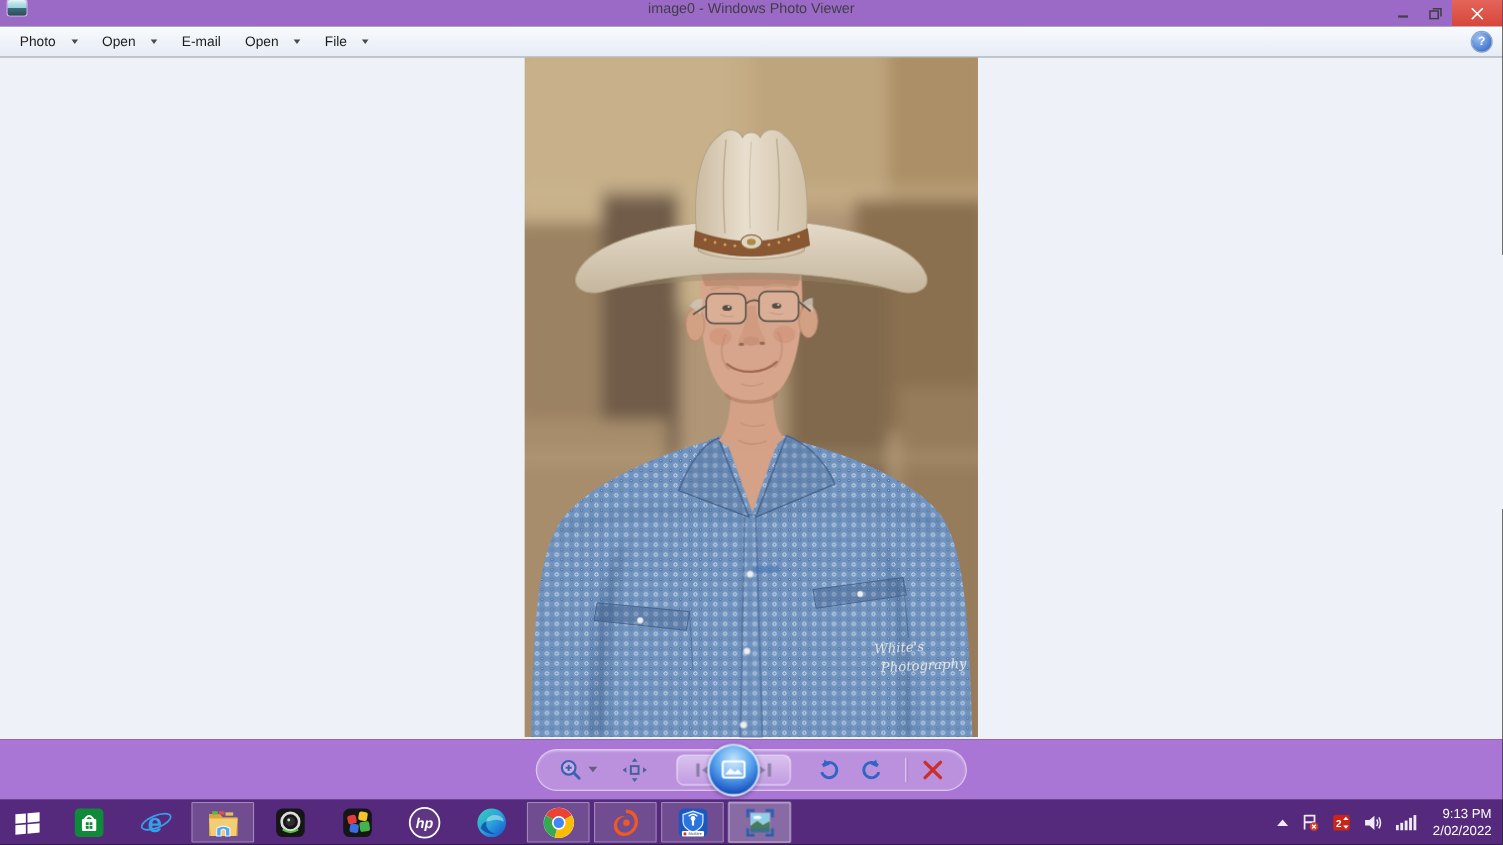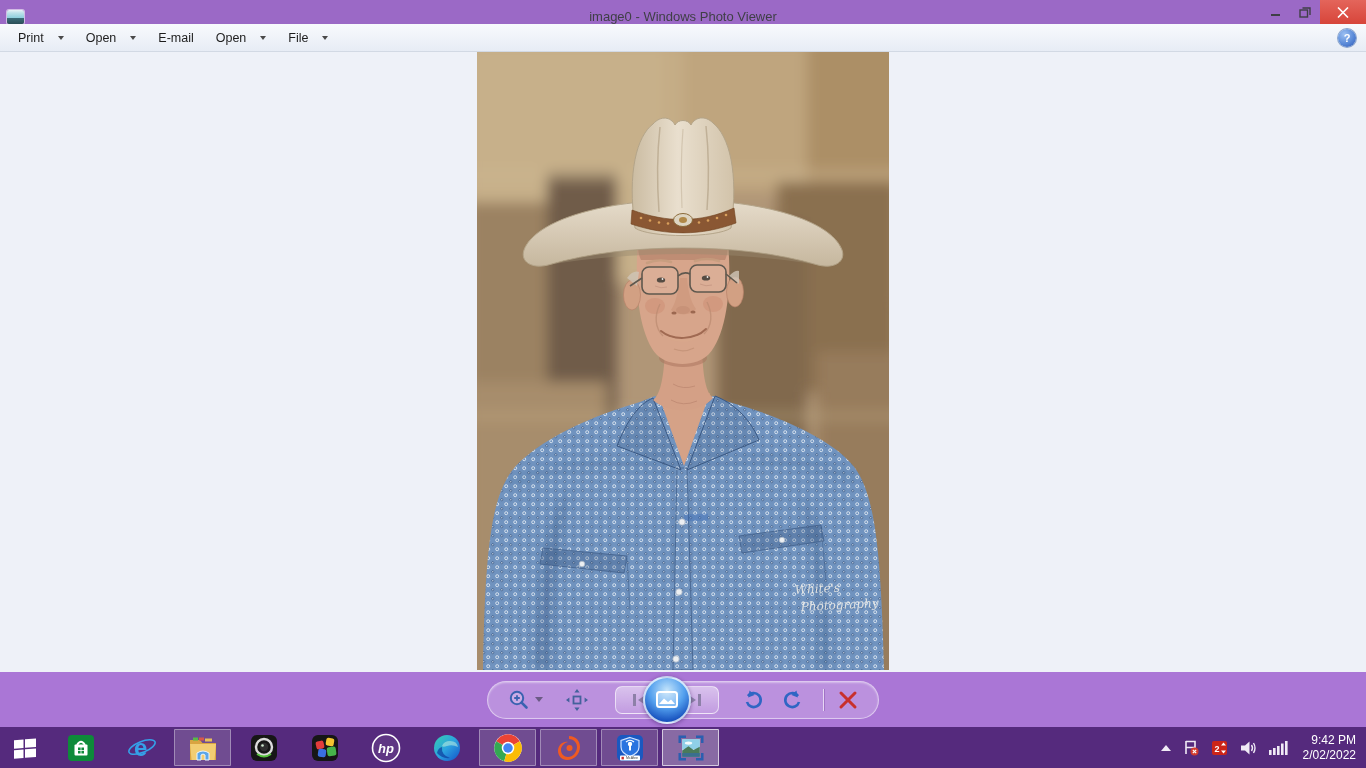--- a/index.html
+++ b/index.html
@@ -1,20 +1,20 @@
 <!DOCTYPE html>
 <html><head>
 <meta charset="utf-8">
 <style>
   * { margin:0; padding:0; box-sizing:border-box; }
   html,body { width:1366px; height:768px; overflow:hidden; font-family:"Liberation Sans", sans-serif; background:#000; }
   .screen { width:1366px; height:768px; display:flex; flex-direction:column; }
 
   
-  .titlebar { height:24px; background:#9b69c6; display:flex; align-items:flex-end; position:relative; flex:0 0 auto; }
+  .titlebar { height:24px; background:#9b69c6; display:flex; align-items:flex-start; position:relative; flex:0 0 auto; }
   .app-icon { width:17px; height:14px; margin-left:7px; border-radius:2px; overflow:hidden;
               background:linear-gradient(#e8f4f6 0%, #bfe3ea 20%, #8fd0dd 55%, #3d6e7a 55%, #2b4e57 100%);
               box-shadow:0 0 0 1px rgba(255,255,255,.55); }
   .title-text { position:absolute; left:0; right:0; text-align:center; font-size:13px; color:#3f3f46; }
   .win-controls { position:absolute; right:0; top:0; height:24px; display:flex; align-items:stretch; }
   .win-btn { width:30px; display:flex; align-items:center; justify-content:center; }
   .min-glyph { width:9px; height:2px; background:#3f3f46; margin-top:6px; }
   .close-btn { width:46px; background:linear-gradient(#e4655b,#d7453a); display:flex; align-items:center; justify-content:center; }
 
   
@@ -87,21 +87,21 @@
       <div class="close-btn">
         <svg width="12" height="11" viewBox="0 0 12 11">
           <path d="M1 0.5 L11 10.5 M11 0.5 L1 10.5" stroke="#fff" stroke-width="1.6"></path>
         </svg>
       </div>
     </div>
   </div>
 
   <div class="menubar">
     <div class="menu-item">
-      <span class="menu-label">Print</span>
+      <span class="menu-label">Photo</span>
       <span class="menu-caret"></span>
     </div>
     <div class="menu-item">
       <span class="menu-label">Open</span>
       <span class="menu-caret"></span>
     </div>
     <div class="menu-item">
       <span class="menu-label">E-mail</span>
     </div>
     <div class="menu-item">
@@ -466,19 +466,19 @@
         <path d="M 13.5 3 Q 16.5 8 13.5 13" fill="none" stroke="#f0eaf6" stroke-width="1.4"></path>
       </svg>
       <svg width="19" height="15" viewBox="0 0 19 15">
         <rect x="0" y="10" width="2.6" height="5" fill="#f0eaf6"></rect>
         <rect x="4" y="8" width="2.6" height="7" fill="#f0eaf6"></rect>
         <rect x="8" y="6" width="2.6" height="9" fill="#f0eaf6"></rect>
         <rect x="12" y="3.5" width="2.6" height="11.5" fill="#f0eaf6"></rect>
         <rect x="16" y="1" width="2.6" height="14" fill="#f0eaf6"></rect>
       </svg>
       <div class="clock">
-        <div>9:42 PM</div>
+        <div>9:13 PM</div>
         <div>2/02/2022</div>
       </div>
     </div>
   </div>
 
 </div>
 
 </body></html>

